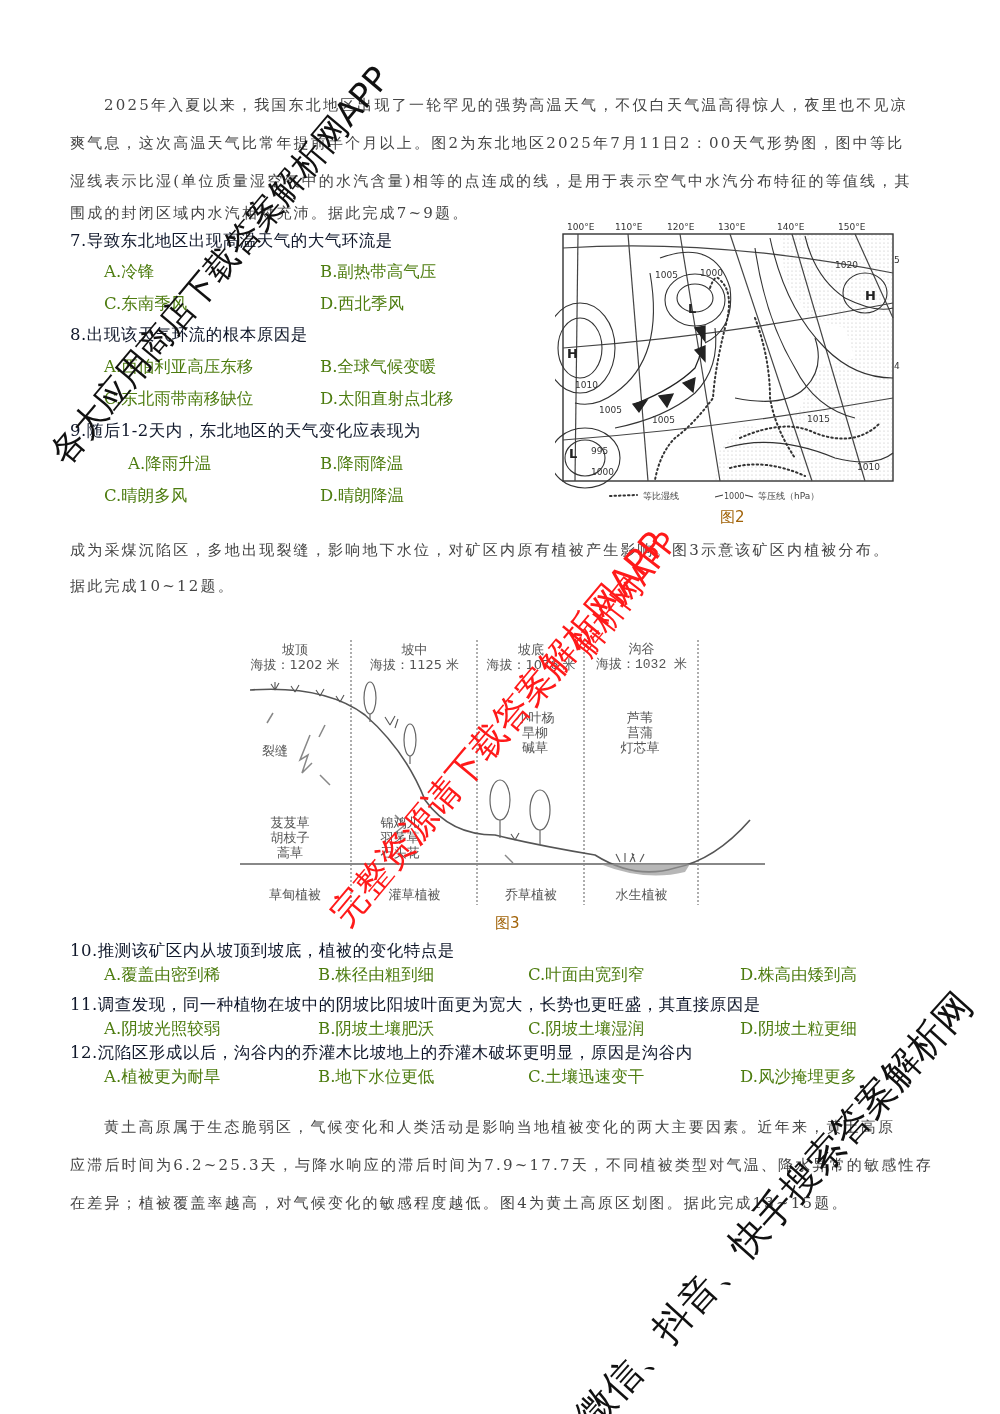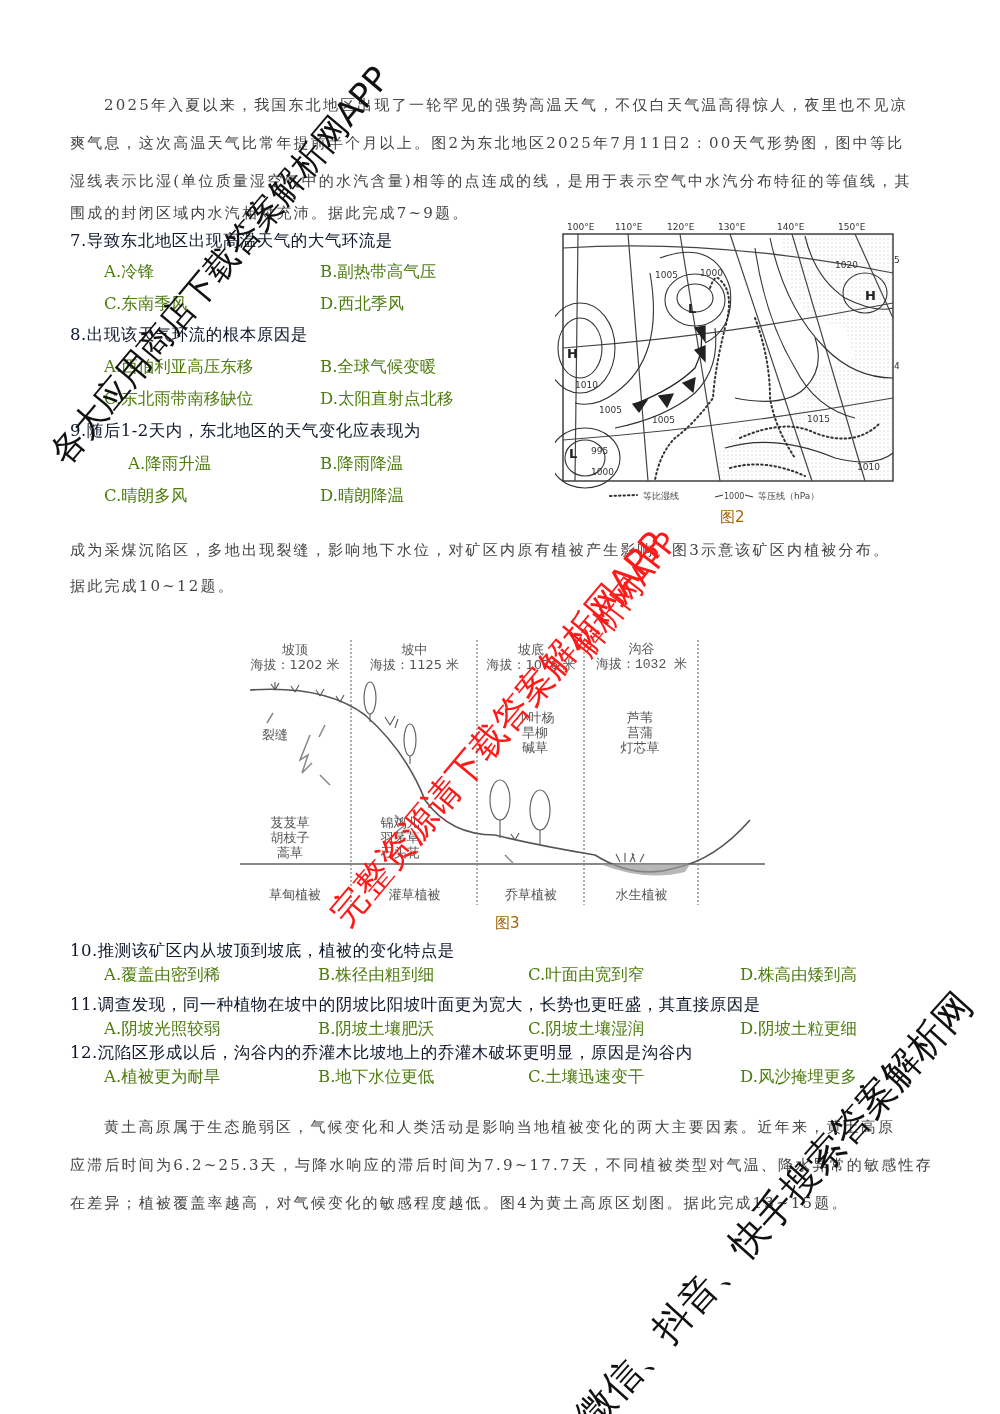--- a/index.html
+++ b/index.html
@@ -201,21 +201,21 @@
   </div>
   <div class="lbl" style="left:243px;top:2px;width:106px;">
     <div>坡底</div>
       <div>海拔：1076 米</div>
   </div>
   <div class="lbl" style="left:350px;top:2px;width:113px;font-family:Liberation Mono, monospace;">
     <div>沟谷</div>
       <div>海拔：1032 米</div>
   </div>
 
-  <div class="lbl" style="left:20px;top:87px;width:40px;">裂缝</div>
+  <div class="lbl" style="left:20px;top:103px;width:40px;">裂缝</div>
 
   <div class="lbl" style="left:20px;top:175px;width:70px;">
     <div>芨芨草</div>
       <div>胡枝子</div>
       <div>蒿草</div>
   </div>
   <div class="lbl" style="left:130px;top:175px;width:70px;">
     <div>锦鸡儿</div>
       <div>羽茅草</div>
       <div>石头花</div>

